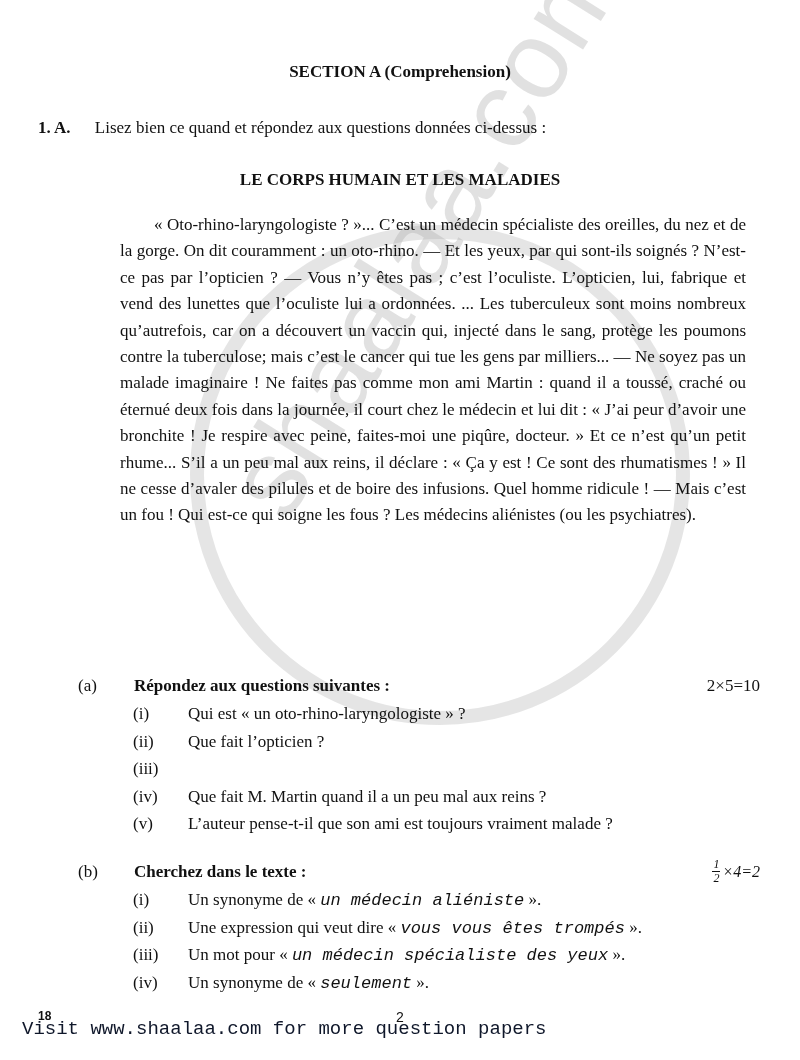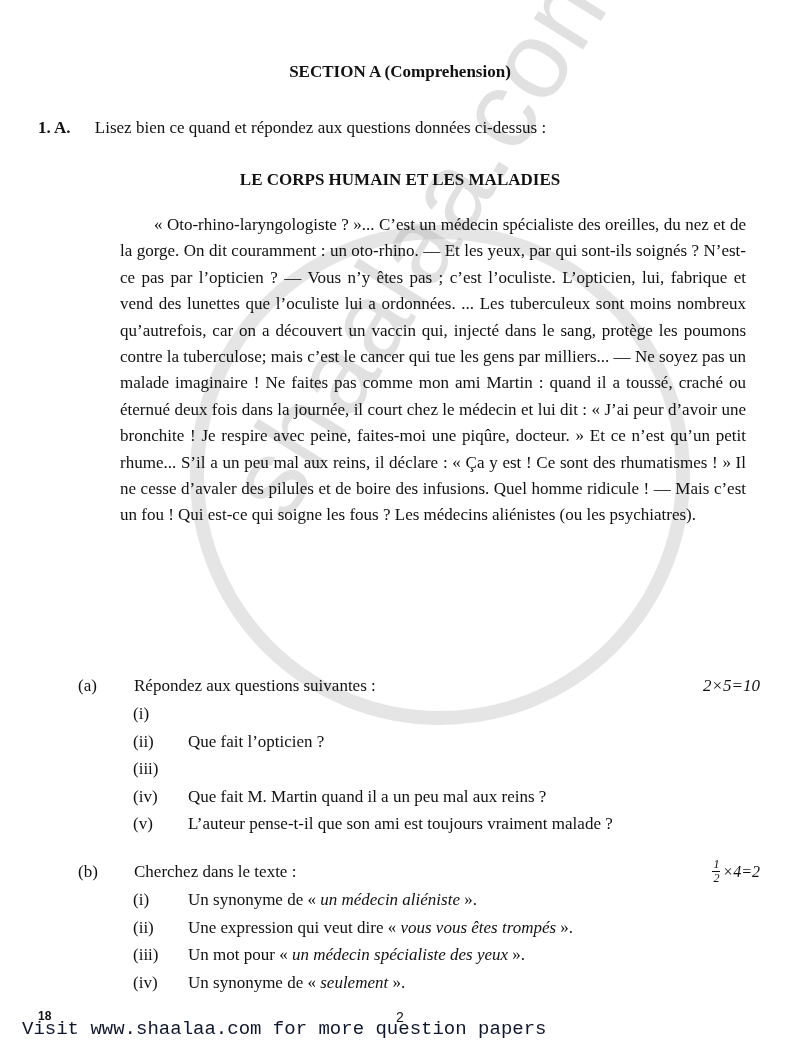--- a/index.html
+++ b/index.html
@@ -8,32 +8,32 @@
   .watermark { position: absolute; left: 190px; top: 225px; width: 500px; height: 500px; border: 14px solid rgba(180,180,180,0.35); border-radius: 50%; box-sizing: border-box; pointer-events: none; }
   .watermark-text { position: absolute; left: 200px; top: 470px; transform: rotate(-58deg); transform-origin: left top; font-family: "Liberation Sans", sans-serif; font-size: 110px; color: rgba(170,170,170,0.35); white-space: nowrap; pointer-events: none; letter-spacing: 2px; }
   .section-title { position: absolute; top: 62px; left: 0; width: 800px; text-align: center; font-weight: bold; font-size: 17px; }
   .q-header { position: absolute; top: 118px; left: 38px; font-size: 17px; }
   .q-header .num { font-weight: bold; margin-right: 20px; }
   .passage-title { position: absolute; top: 170px; left: 0; width: 800px; text-align: center; font-weight: bold; font-size: 17px; }
   .passage { position: absolute; top: 212px; left: 120px; width: 626px; font-size: 17px; line-height: 26.4px; text-align: justify; text-indent: 34px; margin: 0; }
   .sub { position: absolute; left: 78px; width: 682px; font-size: 17px; }
   .sub-head { display: flex; align-items: baseline; height: 28px; }
   .sub-label { width: 56px; }
-  .sub-text { flex: 1; }
-  .marks { font-style: italic; text-align: right; }
+  .sub-text { flex: 1; font-weight: bold; }
+  .marks { text-align: right; }
   .items { margin: 0; padding: 0; list-style: none; }
   .item { display: flex; height: 27.5px; align-items: baseline; padding-left: 55px; }
   .item-num { width: 55px; }
   .frac { display: inline-flex; flex-direction: column; align-items: center; font-size: 12px; line-height: 13px; vertical-align: middle; font-style: italic; margin-right: 2px; }
   .frac .bar { border-top: 1px solid #111; width: 8px; }
   .marks-b { position: absolute; right: 40px; top: 858px; font-style: italic; font-size: 16px; display: flex; align-items: center; }
   .footer { position: absolute; top: 1018px; left: 22px; font-family: Liberation Mono, monospace; font-size: 19px; color: #0f172a; }
   .page-left { position: absolute; top: 1009px; left: 38px; font-family: "Liberation Sans", sans-serif; font-size: 12px; font-weight: bold; }
   .page-center { position: absolute; top: 1009px; left: 396px; font-family: "Liberation Sans", sans-serif; font-size: 14px; }
-  em { font-style: italic; }
+  em { font-style: italic; font-family: Liberation Mono, monospace; }
 </style>
 </head>
 <body>
 
 <div class="page">
   <div class="watermark"></div>
   <div class="watermark-text">shaalaa.com</div>
 
   <div class="section-title">SECTION A (Comprehension)</div>
 
@@ -47,20 +47,21 @@
 
   <div class="sub" style="top:676px;">
     <div class="sub-head">
       <span class="sub-label">(a)</span>
       <span class="sub-text">Répondez aux questions suivantes :</span>
       <span class="marks">2×5=10</span>
     </div>
     <ul class="items">
       <li class="item">
           <span class="item-num">(i)</span>
+          <span>Qui est « un oto-rhino-laryngologiste » ?</span>
         </li>
       <li class="item">
           <span class="item-num">(ii)</span>
           <span>Que fait l’opticien ?</span>
         </li>
       <li class="item">
           <span class="item-num">(iii)</span>
         </li>
       <li class="item">
           <span class="item-num">(iv)</span>

